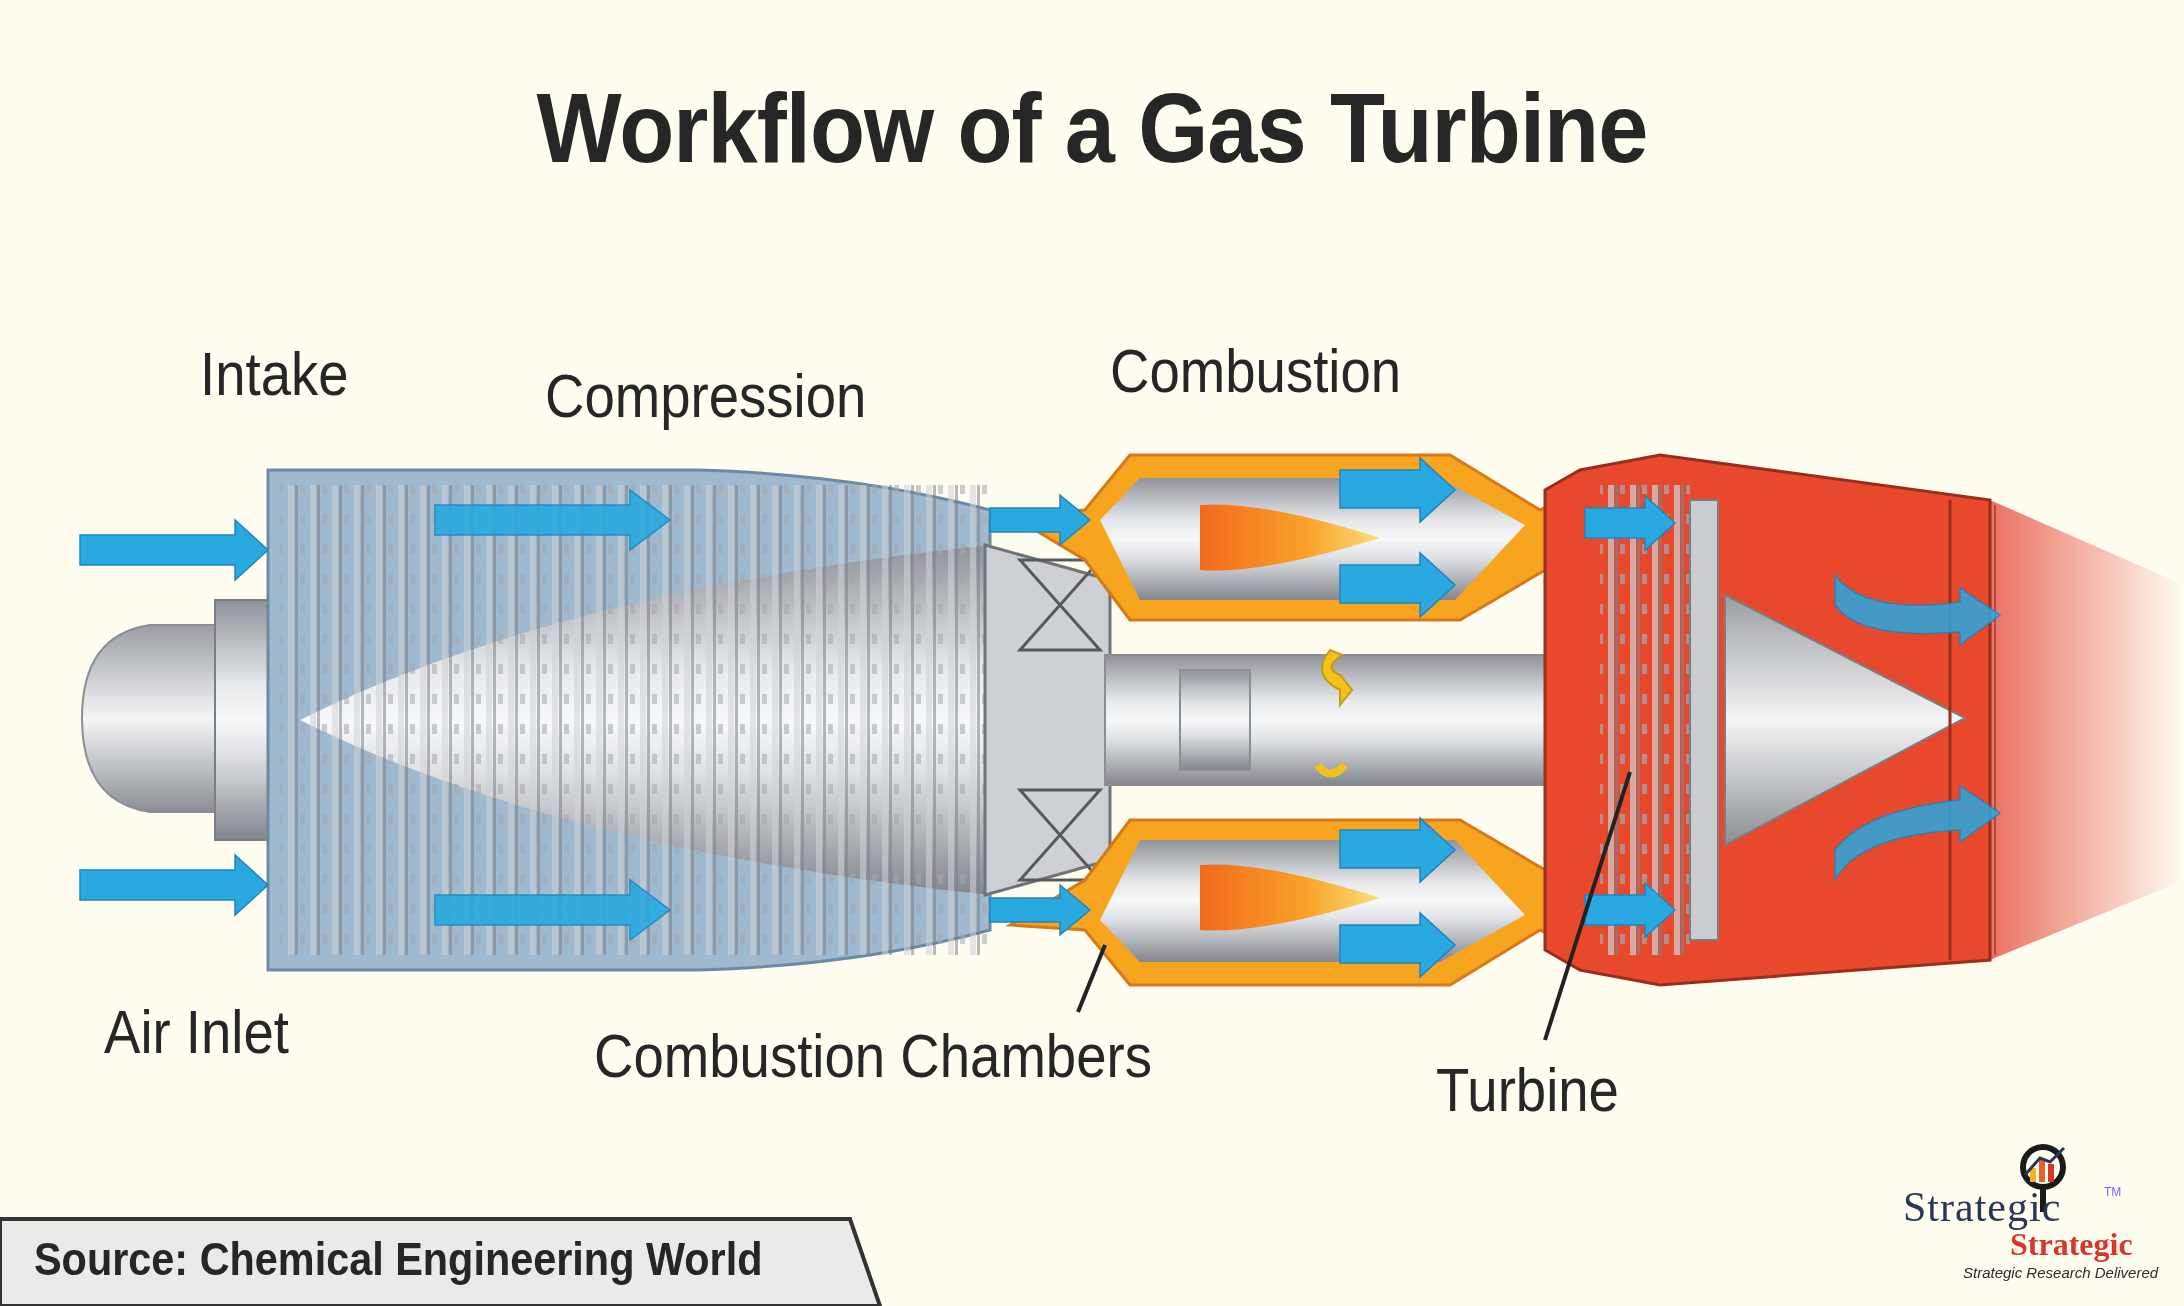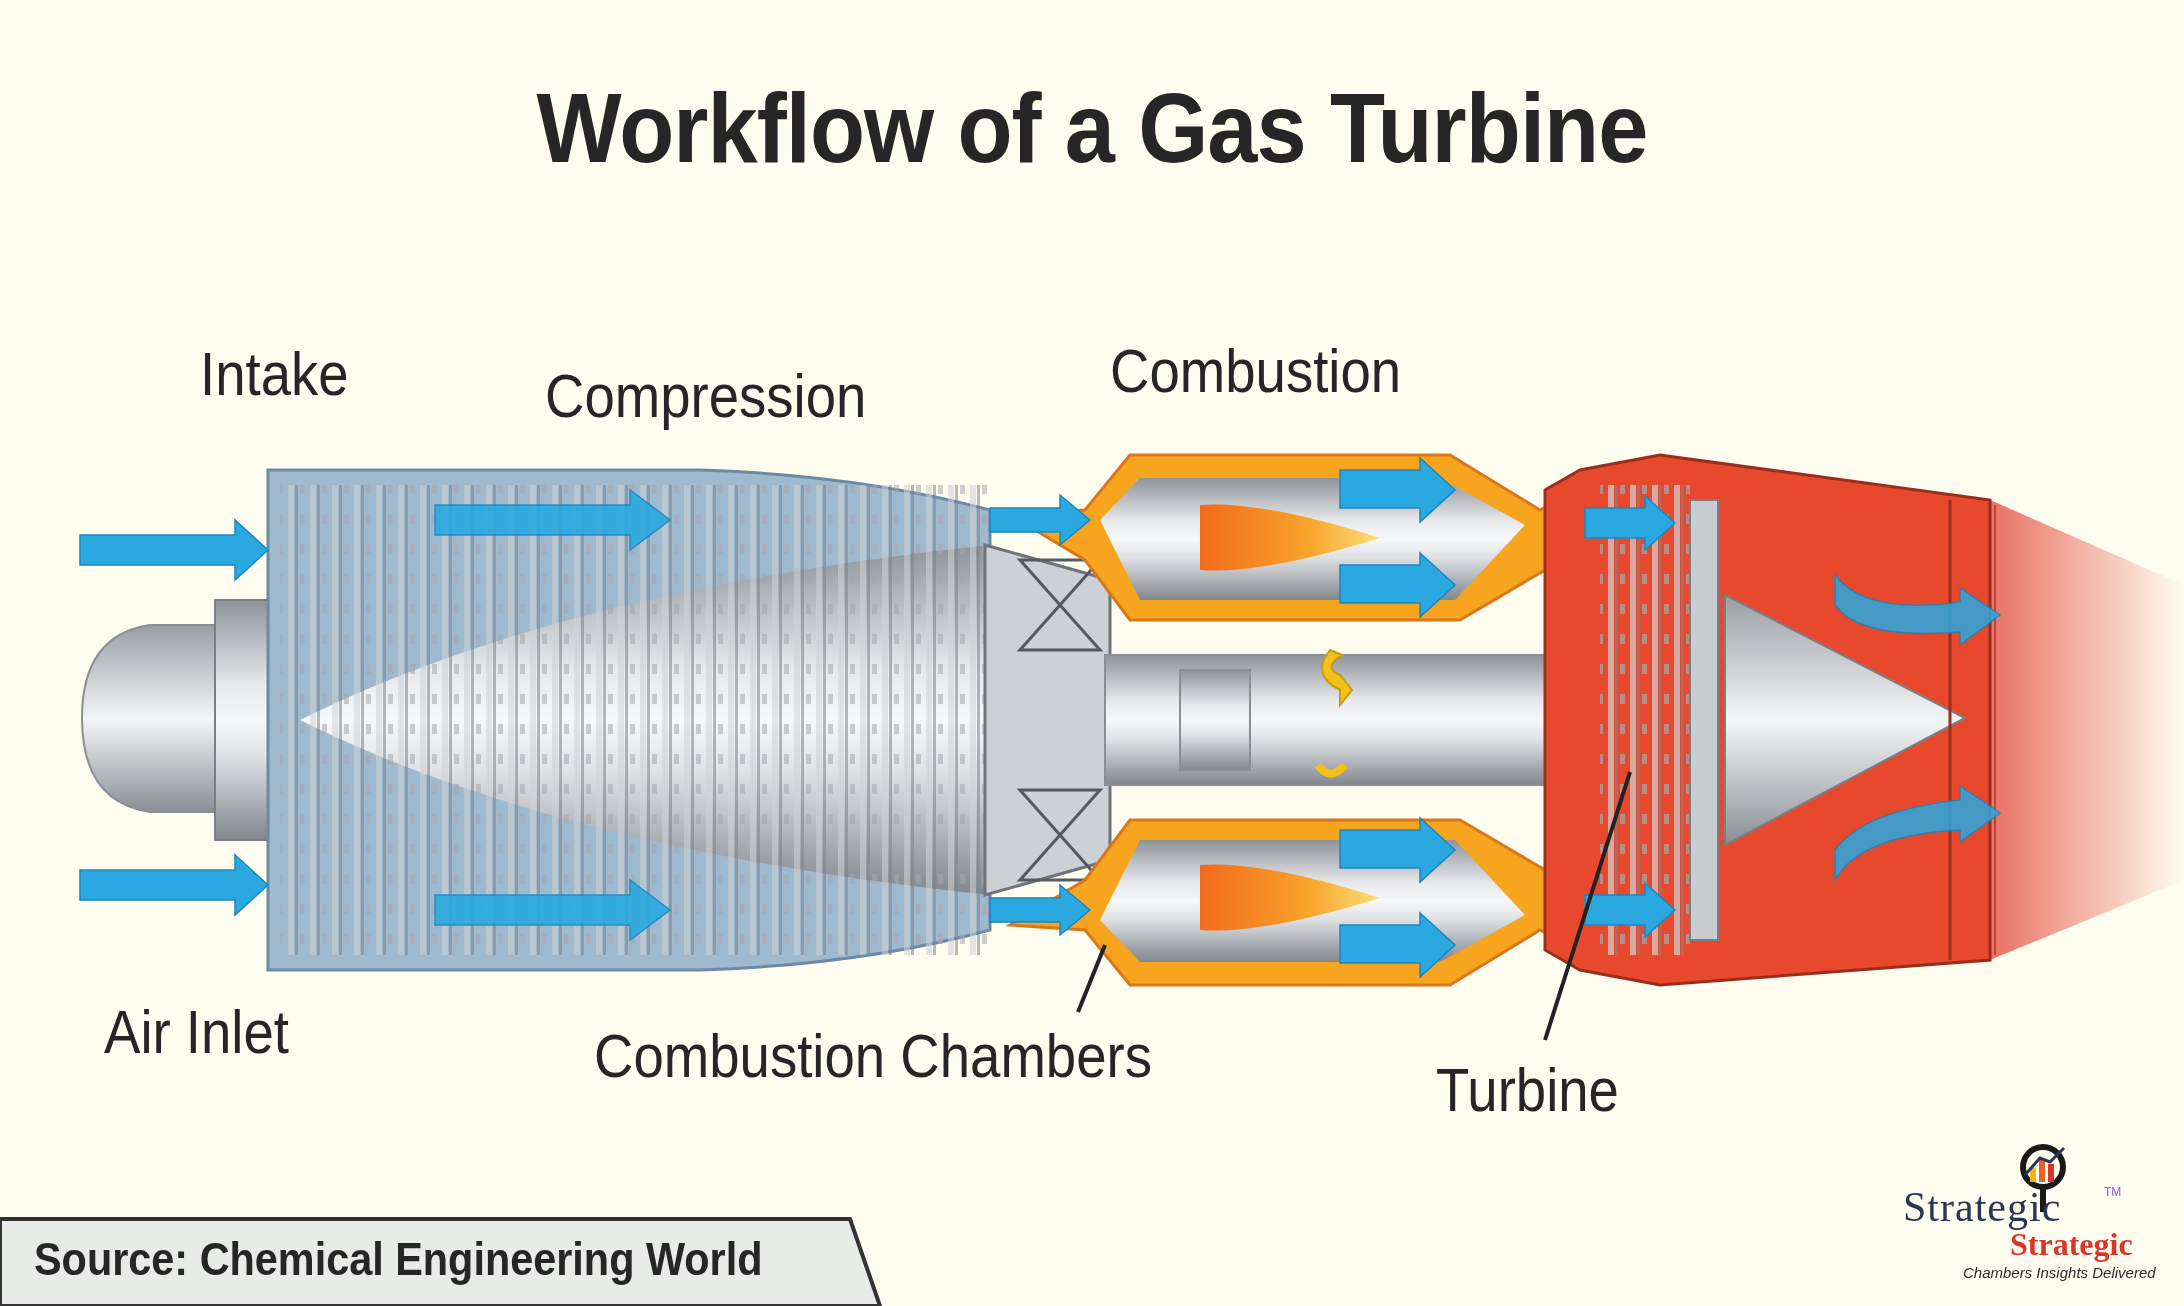--- a/index.html
+++ b/index.html
@@ -129,13 +129,13 @@
 <div class="lbl" style="left:1110px;top:335px;">Combustion</div>
 <div class="lbl" style="left:104px;top:996px;">Air Inlet</div>
 <div class="lbl" style="left:594px;top:1020px;">Combustion Chambers</div>
 <div class="lbl" style="left:1436px;top:1054px;">Turbine</div>
 
 <div class="source-text">Source: Chemical Engineering World</div>
 
 <div class="logo-strat">Strategic</div>
 <div class="logo-tm">TM</div>
 <div class="logo-research">Strategic</div>
-<div class="logo-tag">Chambers Insights Delivered</div>
+<div class="logo-tag">Strategic Research Delivered</div>
 
 </body></html>

